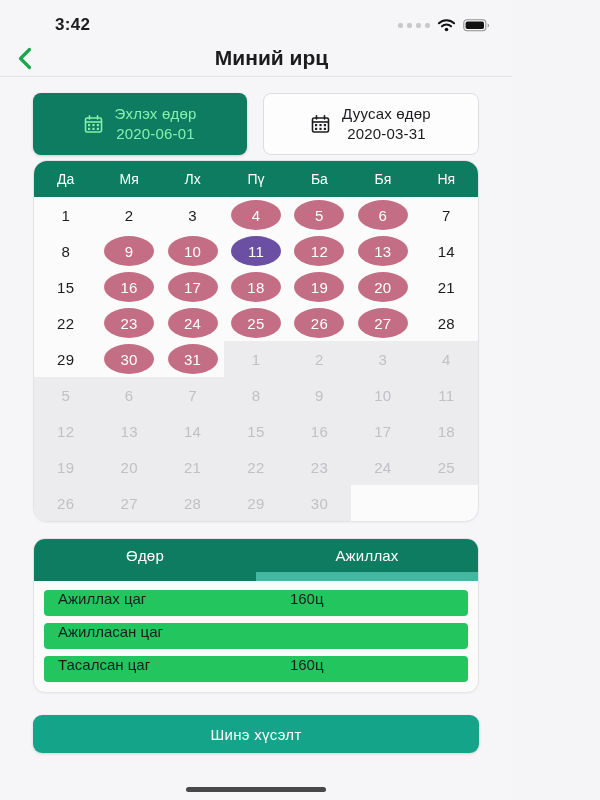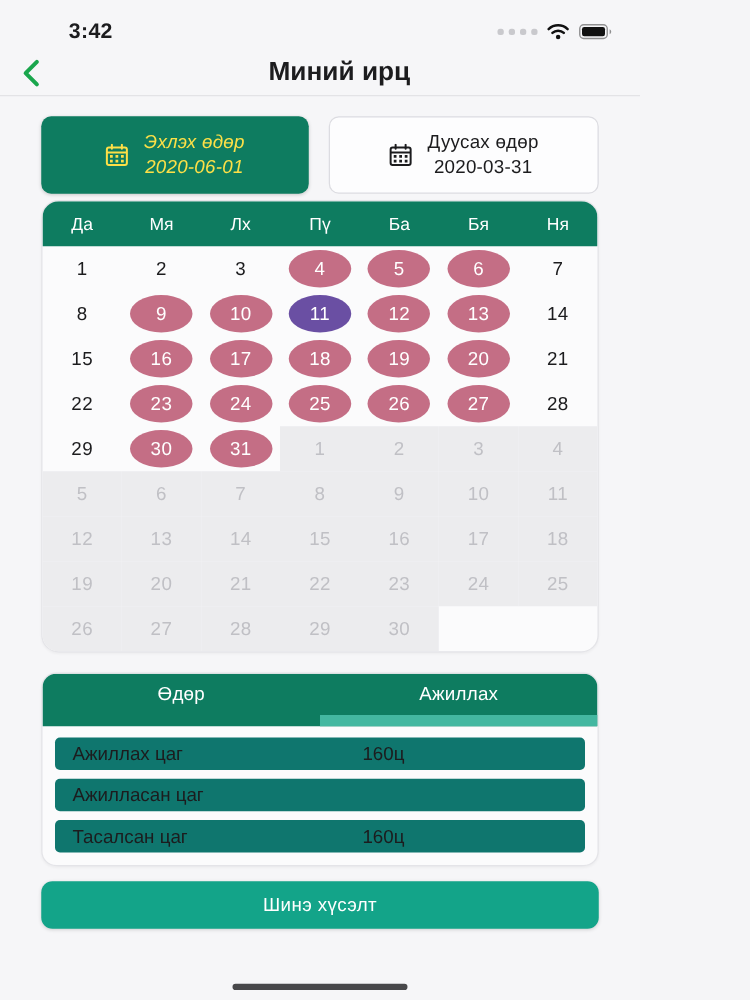--- a/index.html
+++ b/index.html
@@ -32,21 +32,21 @@
   .navbar{position:relative;height:37px;display:flex;align-items:center;justify-content:center;border-bottom:1px solid #e3e3e6;}
   .back-button{position:absolute;left:8px;top:3px;background:none;border:none;padding:4px 8px;cursor:pointer;line-height:0;}
   .page-title{font-size:21px;font-weight:bold;margin-left:31px;}
 
   .content{padding:16px 33px 0;}
 
   
   .date-buttons{display:flex;gap:16px;}
   .date-btn{flex:1;height:62px;border-radius:8px;display:flex;align-items:center;justify-content:center;gap:12px;font-size:15px;cursor:pointer;font-family:inherit;}
   .date-btn .dbl{display:flex;flex-direction:column;line-height:1.35;text-align:center;letter-spacing:.2px;}
-  .date-btn.start{background:var(--dark-green);color:#fde047;border:none;box-shadow:0 1px 3px rgba(0,0,0,.18);font-style:italic;}
+  .date-btn.start{background:var(--dark-green);color:#86efac;border:none;box-shadow:0 1px 3px rgba(0,0,0,.18);}
   .date-btn.end{background:#fdfdfe;color:#1c1c1e;border:1px solid #dcdce1;}
   .date-btn .cal-ico{line-height:0;}
 
   
   .card{border-radius:14px;border:1px solid #e4e4e8;background:#fbfbfc;overflow:hidden;box-shadow:0 1px 2px rgba(0,0,0,.04);}
   .calendar-card{margin-top:5px;}
   .weekdays{display:grid;grid-template-columns:repeat(7,1fr);background:var(--dark-green);height:36px;align-items:center;color:#fff;font-size:14px;text-align:center;}
   .cal-grid{display:grid;grid-template-columns:repeat(7,1fr);grid-auto-rows:36px;}
   .cell{display:flex;align-items:center;justify-content:center;font-size:15px;letter-spacing:.3px;}
   .cell.muted{background:#ececee;color:#c0c0c5;}
@@ -54,26 +54,26 @@
   .day.oval{display:flex;align-items:center;justify-content:center;width:50px;height:30px;border-radius:50%;color:#fff;}
   .oval.pink{background:var(--pink);}
   .oval.purple{background:var(--purple);}
 
   
   .summary-card{margin-top:16px;border-radius:12px;padding-bottom:10px;}
   .seg{position:relative;display:flex;height:42px;background:var(--dark-green);}
   .tab{flex:1;color:#fff;font-size:15px;display:flex;align-items:center;justify-content:center;position:relative;padding-bottom:9px;cursor:pointer;letter-spacing:.2px;text-align:right;}
   .tab.active::after{content:"";position:absolute;left:0;bottom:0;width:100%;height:9px;background:var(--teal);}
   .rows{padding:2px 10px 0;}
-  .srow{position:relative;height:26px;margin-top:7px;background:#0f766e;border-radius:4px;display:flex;align-items:center;font-size:15px;}
+  .srow{position:relative;height:26px;margin-top:7px;background:#22c55e;border-radius:4px;display:flex;font-size:15px;}
   .srow .lbl{padding-left:14px;}
   .srow .val{position:absolute;left:58%;}
 
   
-  .primary-btn{margin-top:12px;width:100%;height:38px;border-radius:9px;background:var(--btn-green);color:#fff;border:none;font-size:15px;font-family:inherit;letter-spacing:.3px;cursor:pointer;box-shadow:0 1px 3px rgba(0,0,0,.15);}
+  .primary-btn{margin-top:22px;width:100%;height:38px;border-radius:9px;background:var(--btn-green);color:#fff;border:none;font-size:15px;font-family:inherit;letter-spacing:.3px;cursor:pointer;box-shadow:0 1px 3px rgba(0,0,0,.15);}
 
   .home-indicator{position:absolute;bottom:8px;left:50%;transform:translateX(-50%);width:140px;height:5px;border-radius:3px;background:#48484b;cursor:grab;}
 </style>
 </head>
 <body>
 
 <div class="phone">
 
   <div class="status-bar">
     <span class="status-time">3:42</span>

